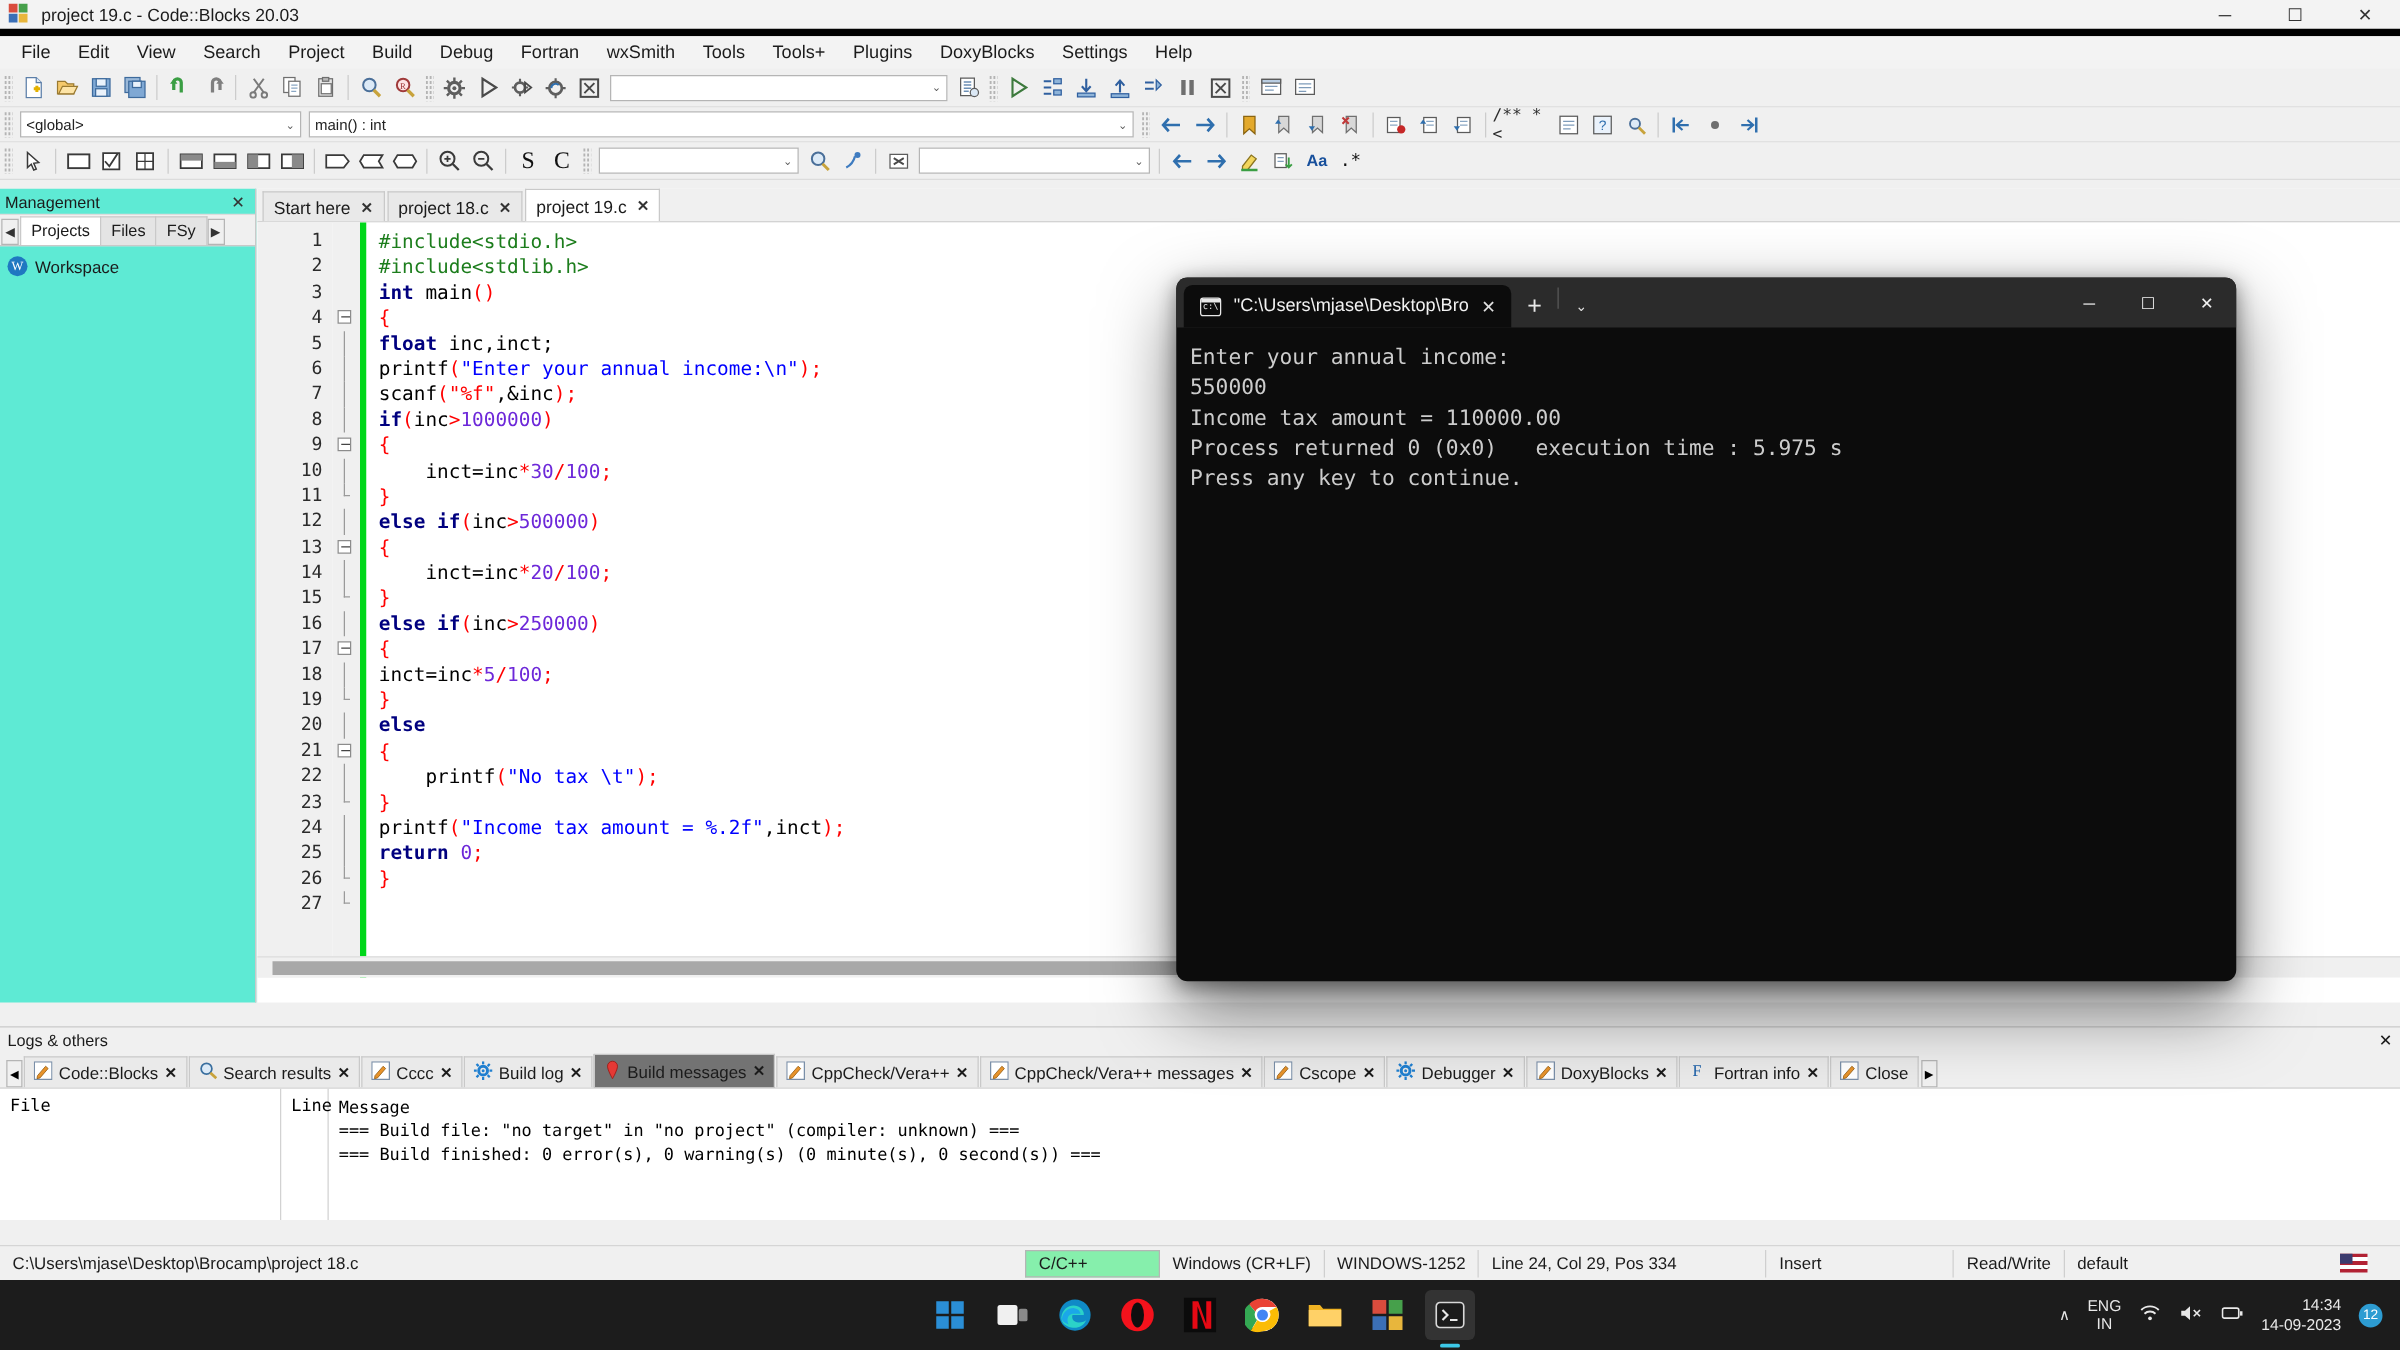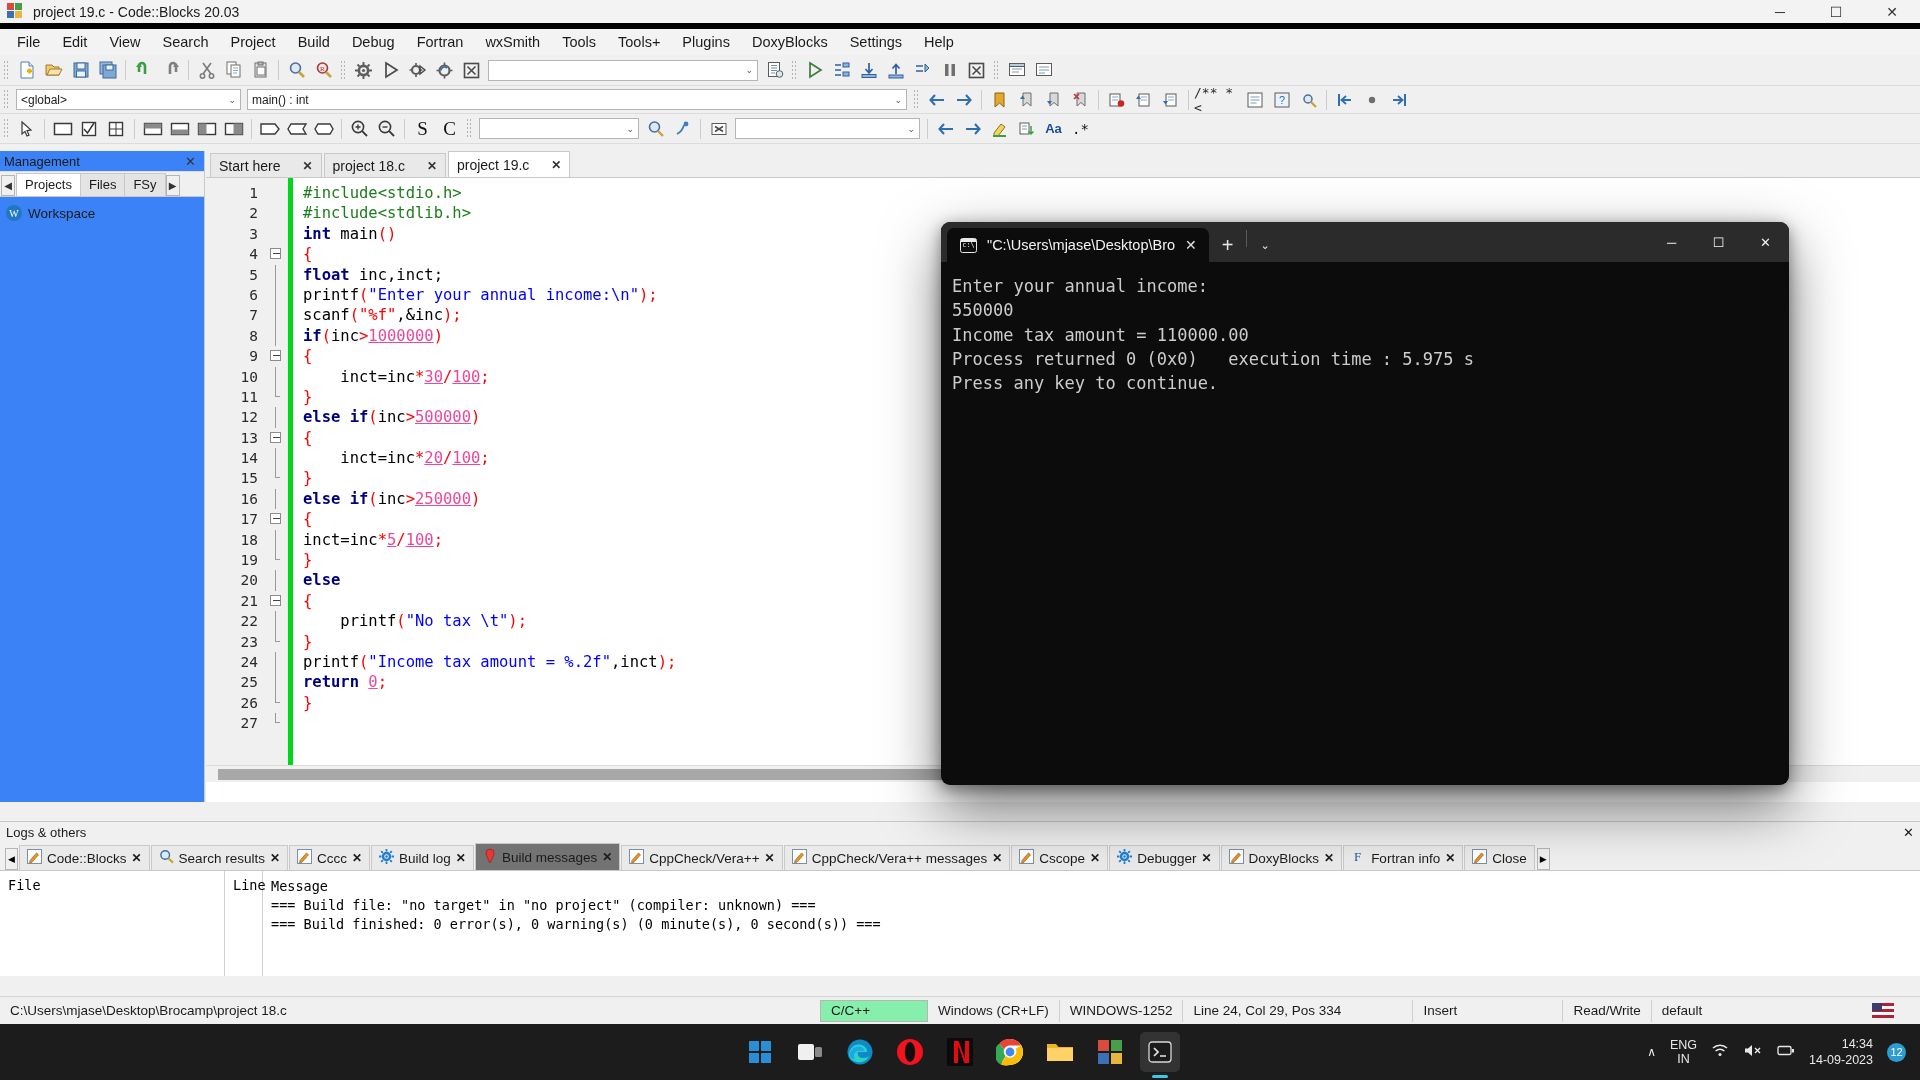--- a/index.html
+++ b/index.html
@@ -52,21 +52,21 @@
            display:flex; align-items:center; justify-content:center; }
   .tsep { width:1px; height:20px; background:#cccccc; margin:0 4px; flex:none; }
   .tcombo { height:21px; background:#fff; border:1px solid #b5b5b5; margin:0 3px;
             display:flex; align-items:center; padding:0 4px; font-size:12px; color:#222; }
   .tcombo .cv { flex:1; overflow:hidden; white-space:nowrap; }
   .tcombo .arw { font-size:9px; color:#555; }
 
   
   .mgmt {
     position:absolute; left:0; top:151px; width:205px; height:651px;
-    background:#3b82f6; border-right:1px solid #c9c9c9;
+    background:#5eead4; border-right:1px solid #c9c9c9;
   }
   .mgmt-hdr { height:21px; display:flex; align-items:center; padding:0 4px;
               font-size:13px; color:#1b1b1b; border-bottom:1px solid #dcdcdc; }
   .mgmt-hdr .x { margin-left:auto; font-size:13px; color:#333; padding:0 4px; }
   .mgmt-tabs { height:25px; display:flex; align-items:flex-end; background:#f0f0f0;
                border-bottom:1px solid #c9c9c9; }
   .mg-nav { width:14px; height:21px; display:flex; align-items:center; justify-content:center;
             font-size:10px; color:#333; border:1px solid #b5b5b5; background:#f0f0f0; margin:0 1px; }
   .mg-tab { font-size:13px; padding:3px 8px 4px; border:1px solid #c9c9c9; border-bottom:none;
             background:#e4e4e4; color:#1b1b1b; margin-right:-1px; }
@@ -74,21 +74,21 @@
   .mgmt-body { padding:8px 6px; }
   .ws-row { display:flex; align-items:center; gap:6px; font-size:13.5px; color:#1b1b1b; }
   .ws-ico { width:16px; height:16px; border-radius:50%; background:#1f78c1;
             display:flex; align-items:center; justify-content:center; color:#fff; font-size:10px;
             font-family:"Liberation Serif", serif; }
 
   
   .edit-wrap { position:absolute; left:206px; top:151px; width:1714px; height:651px; background:#fff; }
   .ed-tabs { height:27px; background:#f0f0f0; display:flex; align-items:flex-end;
              border-bottom:1px solid #c9c9c9; padding-left:4px; }
-  .ed-tab { display:flex; align-items:center; gap:22px; height:24px; padding:0 8px;
+  .ed-tab { display:flex; align-items:center; gap:8px; height:24px; padding:0 8px;
             font-size:14px; color:#1b1b1b; background:#e9e9e9;
             border:1px solid #c9c9c9; border-bottom:none; margin-right:2px; }
   .ed-tab.active { background:#fff; height:26px; }
   .ed-tab .cx { font-size:12px; color:#333; font-weight:bold; }
 
   .code-area { position:relative; height:604px; background:#fff; display:flex;
                font-family:"DejaVu Sans Mono", monospace; font-size:15.5px; }
   .gutter { width:60px; background:#f0f0f0; text-align:right; padding-top:5px;
             color:#2b2b2b; font-size:14.5px; }
   .gutter div { height:20.4px; line-height:20.4px; padding-right:8px; }
@@ -100,21 +100,21 @@
   .fline { position:absolute; left:9px; top:0; width:1px; height:20.4px; background:#9a9a9a; }
   .fend { position:absolute; left:9px; top:0; width:1px; height:10px; background:#9a9a9a; }
   .fend:after { content:""; position:absolute; left:0; top:9px; width:5px; height:1px; background:#9a9a9a; }
   .chgbar { width:5px; background:#00d71a; }
   .code-lines { flex:1; padding-top:5px; padding-left:10px; position:relative; overflow:hidden; }
   .cl { height:20.4px; line-height:20.4px; white-space:pre; }
   .k  { color:#00007f; font-weight:bold; }                         
   .cm { color:#1c7d1c; }                         
   .st { color:#ff0000; }                         
   .sb { color:#0000ff; }                         
-  .nu { color:#ec4899;text-decoration:underline; }                         
+  .nu { color:#6d28d9; }                         
   .op { color:#ff0000; }                         
   .id { color:#000000; }
 
   .hscroll { position:absolute; left:0; bottom:0; width:100%; height:17px; background:#f0f0f0;
              border-top:1px solid #dcdcdc; }
   .hthumb { position:absolute; left:12px; top:3px; height:11px; width:1290px; background:#a8a8a8; }
 
   
   .logs { position:absolute; left:0; top:821px; width:1920px; height:155px; background:#f0f0f0;
           border-top:1px solid #c9c9c9; }

